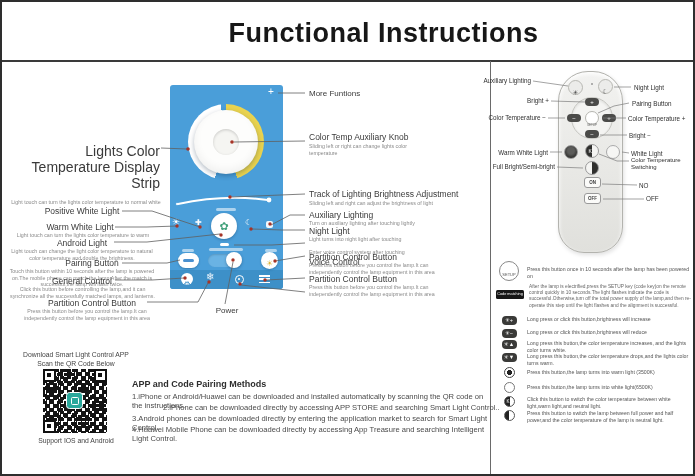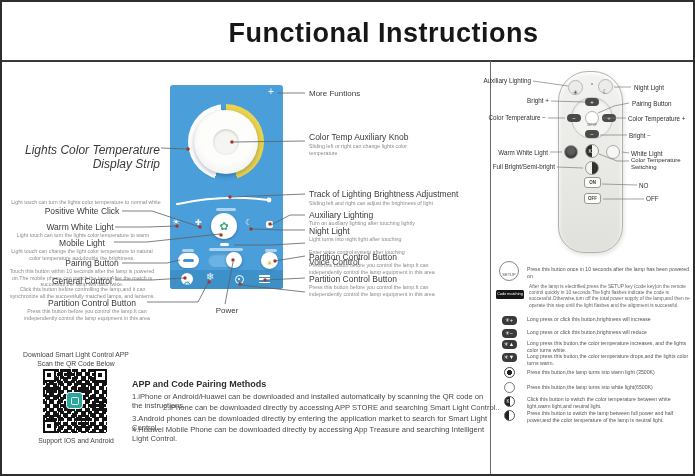--- a/index.html
+++ b/index.html
@@ -33,21 +33,21 @@
   .bulb-btn span{font-size:8px;color:#e0b63e;line-height:17px;}
   .gear-btn{left:179px;top:271px;width:12px;height:12px;border-radius:50%;background:#fff;text-align:center;}
   .gear-btn span{font-size:8px;color:#3d90c8;line-height:12px;}
   .snow{left:204px;top:270px;font-size:10px;color:#eaf4fb;line-height:1;}
   .ring-icon{left:233px;top:273px;width:9px;height:9px;border:1.3px solid #fff;border-radius:50%;box-sizing:border-box;}
   .ring-icon i{position:absolute;left:2.2px;top:2.2px;width:2px;height:2px;background:#fff;border-radius:50%;}
   .menu-icon{left:257px;top:273px;width:11px;height:8px;
     background:repeating-linear-gradient(0deg,#fff 0 1.4px,rgba(0,0,0,0) 1.4px 3.2px);}
   
   .lt{color:#3a3a3a;font-size:8.5px;line-height:1.1;text-align:center;}
-  .lt1{color:#3a3a3a;font-size:12px;font-style:italic;}
+  .lt1{color:#3a3a3a;font-size:14px;}
   .ld{color:#8a8a8a;font-size:5.3px;line-height:1.25;text-align:center;}
   .rt{color:#3a3a3a;font-size:8.5px;line-height:1.1;}
   .rd{color:#8a8a8a;font-size:5.3px;line-height:1.25;}
   
   .remote-body{left:556px;top:69px;width:65px;height:182px;background:linear-gradient(180deg,#f2f2f0,#e0e0dc);
     border:1px solid #b3b3ae;border-radius:30px 30px 26px 26px;box-shadow:inset 0 2px 4px #fff, 1px 2px 4px rgba(0,0,0,.12);box-sizing:border-box;}
   .r-round{border-radius:50%;background:#ececea;border:1px solid #b8b8b3;box-sizing:border-box;text-align:center;}
   .r-round span{font-size:7px;color:#555;line-height:13px;}
   .cluster{left:569px;top:95px;width:42px;height:42px;border-radius:50%;background:#f4f4f2;border:1px solid #c6c6c1;
     box-shadow:inset 0 1px 3px rgba(0,0,0,.1);box-sizing:border-box;}
@@ -135,24 +135,24 @@
 
   <div class="abs gear-btn"><span>⚙</span></div>
   <div class="abs snow picon">❄</div>
   <div class="abs ring-icon">
       <i></i>
     </div>
   <div class="abs menu-icon"></div>
 
   <div class="abs lt1" style="left:8px;top:141px;width:150px;text-align:right;">Lights Color Temperature Display Strip</div>
   <div class="abs ld" style="left:8px;top:197px;width:152px;">Light touch can turn the lights color temperature to normal white</div>
-  <div class="abs lt" style="left:25px;top:205px;width:110px;">Positive White Click</div>
+  <div class="abs lt" style="left:25px;top:205px;width:110px;">Positive White Light</div>
   <div class="abs lt" style="left:28px;top:221px;width:100px;">Warm White Light</div>
   <div class="abs ld" style="left:0px;top:230px;width:162px;">Light touch can turn the lights color temperature to warm</div>
-  <div class="abs lt" style="left:40px;top:237px;width:80px;">Mobile Light</div>
+  <div class="abs lt" style="left:40px;top:237px;width:80px;">Android Light</div>
   <div class="abs ld" style="left:5px;top:246px;width:150px;">Light touch can change the light color temperature to natural color temperature and double the brightness.</div>
   <div class="abs lt" style="left:45px;top:257px;width:90px;">Pairing Button</div>
   <div class="abs ld" style="left:2px;top:266px;width:156px;">Touch this button within 10 seconds after the lamp is powered on.The mobile phone can match the lamp.After the match is successful,the lamp will flash twice.</div>
   <div class="abs lt" style="left:35px;top:275px;width:90px;">General Control</div>
   <div class="abs ld" style="left:8px;top:284px;width:145px;">Click this button before controlling the lamp,and it can synchronize all the successfully matched lamps, and lanterns.</div>
   <div class="abs lt" style="left:15px;top:297px;width:150px;">Partition Control Button</div>
   <div class="abs ld" style="left:10px;top:306px;width:150px;">Press this button before you control the lamp.It can independently control the lamp equipment in this area</div>
 
   <div class="abs rt" style="left:307px;top:88px;font-size:8px;">More Funtions</div>
   <div class="abs rt" style="left:307px;top:131px;">Color Temp Auxiliary Knob</div>

